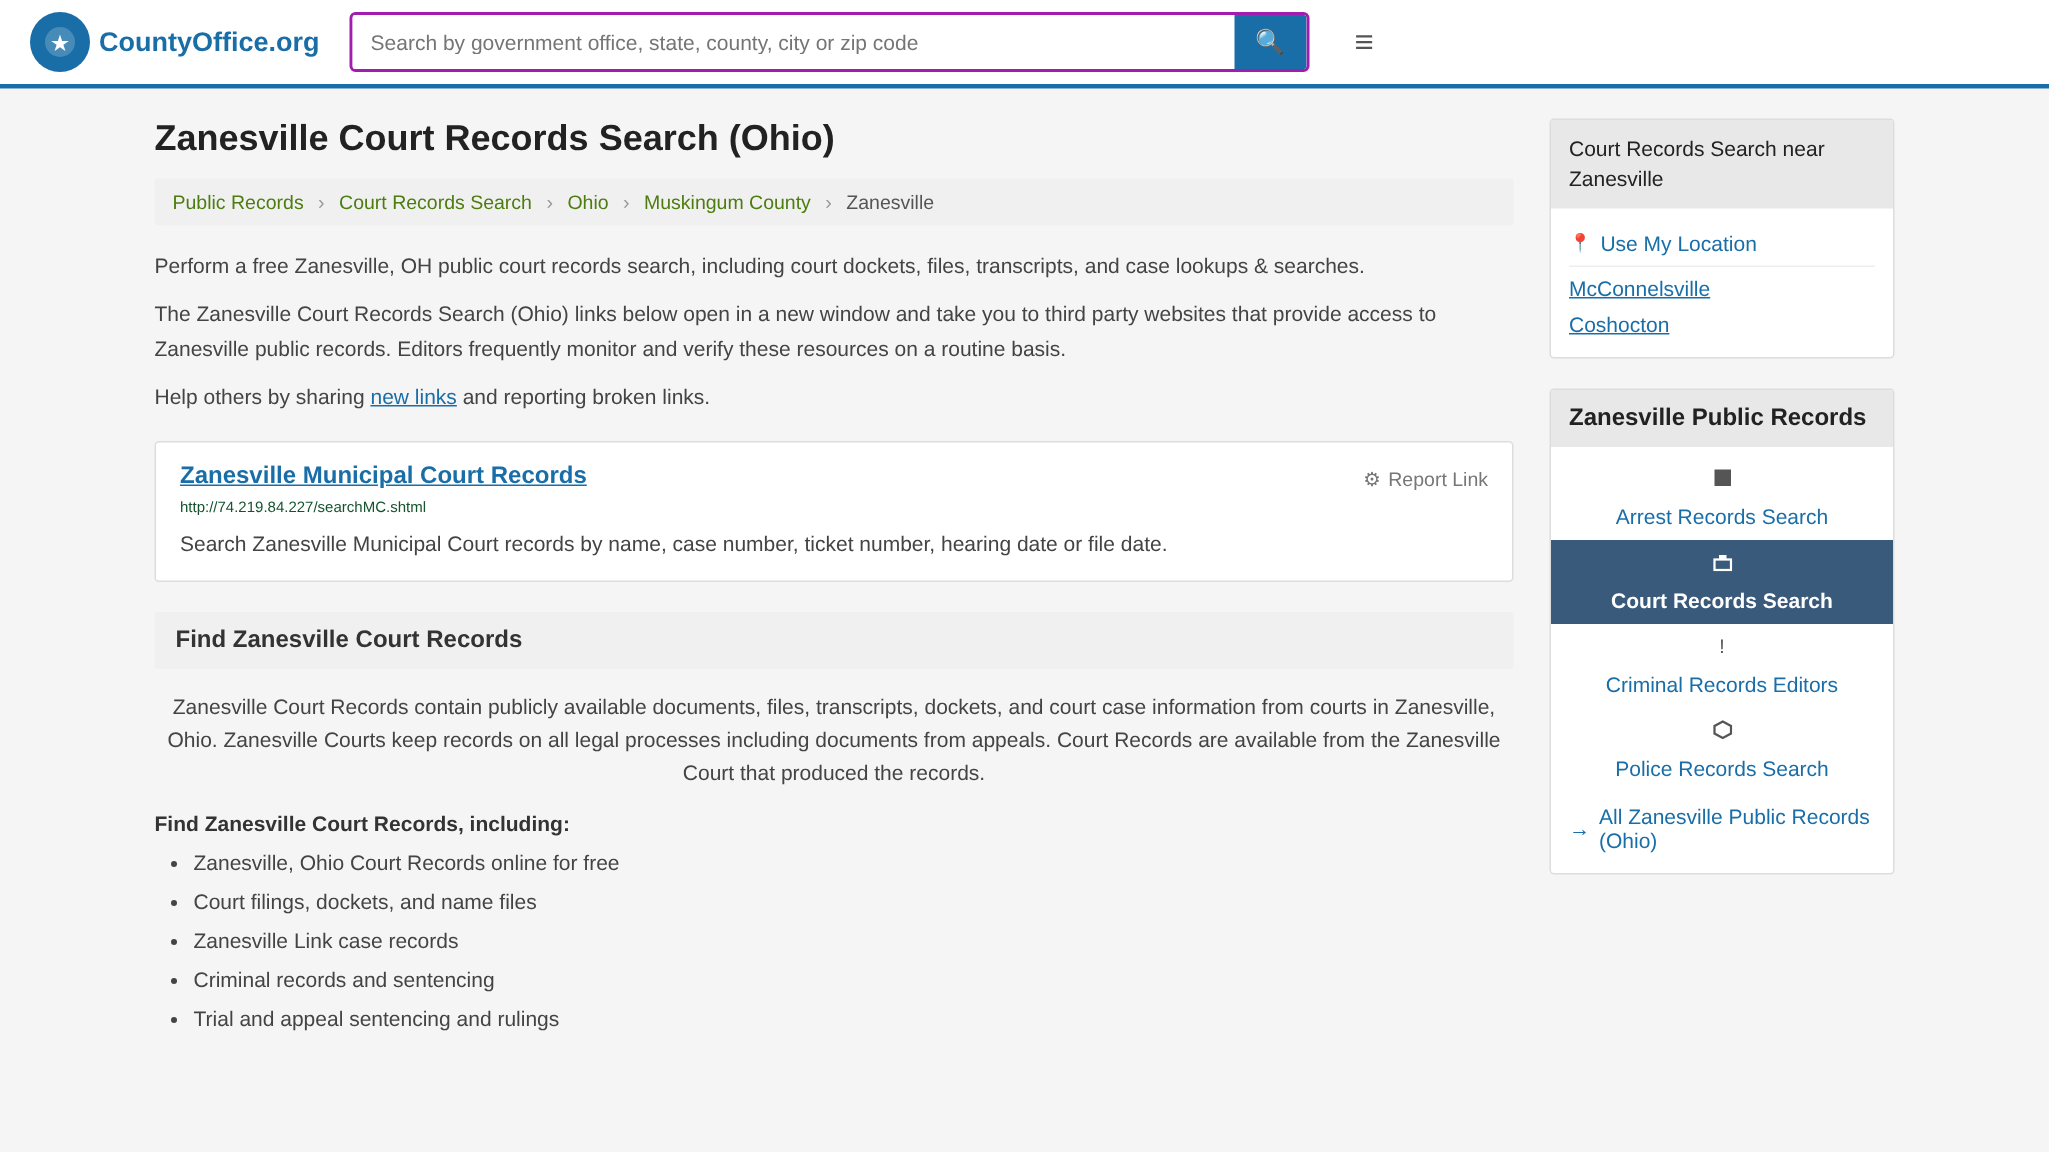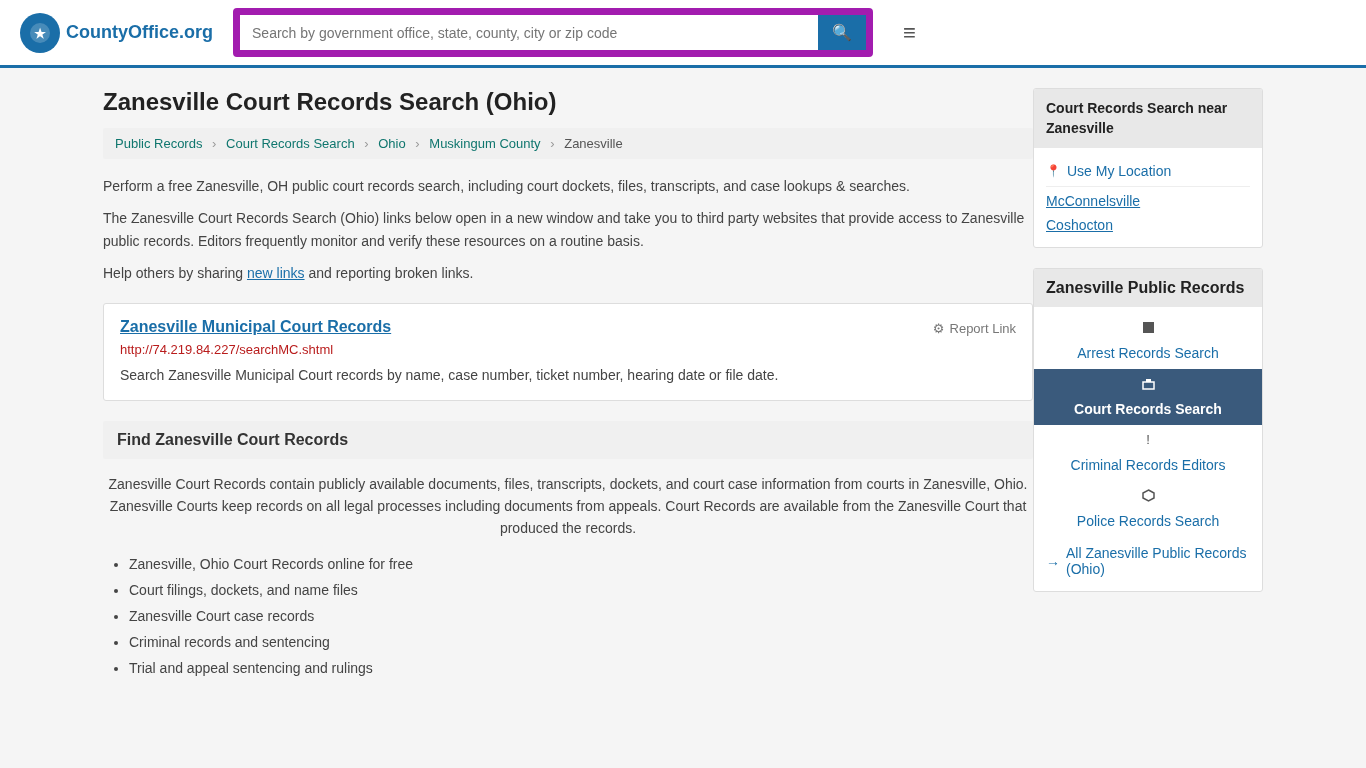--- a/index.html
+++ b/index.html
@@ -28,21 +28,21 @@
       color: white; font-size: 18px;
     }
     #logo-text {
       font-size: 18px; font-weight: bold; color: #333;
     }
     #logo-text span { color: #1a6ea8; }
     #search-bar-wrap {
       flex: 1;
       max-width: 640px;
       display: flex;
-      border: 7px solid #a21caf;
+      border: 2px solid #a21caf;
       border-radius: 4px;
       overflow: hidden;
     }
     #search-input {
       flex: 1;
       padding: 8px 12px;
       border: none;
       outline: none;
       font-size: 14px;
       color: #999;
@@ -61,41 +61,42 @@
       cursor: pointer;
       color: #555;
     }
 
     
     #page-wrap {
       max-width: 1200px;
       margin: 0 auto;
       padding: 20px 20px;
       display: flex;
+      gap: 24px;
     }
 
     
     #main-content { flex: 1; }
     #page-title {
       font-size: 24px;
       font-weight: bold;
       color: #222;
       margin-bottom: 12px;
     }
 
     
     #breadcrumb {
       background: #f0f0f0;
       padding: 8px 12px;
       font-size: 13px;
       color: #555;
       margin-bottom: 16px;
       border-radius: 2px;
     }
-    #breadcrumb a { color: #0f766e; text-decoration: none; }
+    #breadcrumb a { color: #4d7c0f; text-decoration: none; }
     #breadcrumb .sep { margin: 0 6px; color: #999; }
 
     
     .desc-para { margin-bottom: 10px; line-height: 1.6; color: #444; font-size: 14px; }
     .desc-para a { color: #1a6ea8; }
 
     
     #record-card {
       border: 1px solid #ddd;
       border-radius: 3px;
@@ -119,21 +120,21 @@
     #report-link-btn {
       display: flex;
       align-items: center;
       gap: 5px;
       color: #777;
       font-size: 13px;
       cursor: pointer;
       background: none;
       border: none;
     }
-    #record-url { color: #b91c1c; font-size: 13px; margin-bottom: 8px; cursor: pointer; }
+    #record-url { color: #14532d; font-size: 10px; margin-bottom: 8px; cursor: pointer; }
     #record-desc { color: #444; font-size: 14px; line-height: 1.5; }
 
     
     #find-section {
       background: #f0f0f0;
       padding: 10px 14px;
       margin-top: 20px;
       border-radius: 2px;
     }
     #find-section-title { font-size: 16px; font-weight: bold; color: #333; }
@@ -150,21 +151,21 @@
     #sidebar-nearby-box {
       background: #fff;
       border: 1px solid #ddd;
       border-radius: 3px;
       margin-bottom: 20px;
       overflow: hidden;
     }
     #sidebar-nearby-title {
       background: #e8e8e8;
       padding: 10px 12px;
-      font-weight: bold;
+      font-weight: normal;
       font-size: 14px;
       color: #222;
       line-height: 1.4;
     }
     #sidebar-nearby-body { padding: 10px 12px; }
     .sidebar-loc-item {
       display: flex;
       align-items: center;
       gap: 6px;
       padding: 5px 0;
@@ -272,25 +273,26 @@
       </div>
       <div id="record-url">http://74.219.84.227/searchMC.shtml</div>
       <div id="record-desc">Search Zanesville Municipal Court records by name, case number, ticket number, hearing date or file date.</div>
     </div>
 
     <div id="find-section">
       <div id="find-section-title">Find Zanesville Court Records</div>
     </div>
     <div id="find-body">
       <p id="find-desc" class="desc-para">Zanesville Court Records contain publicly available documents, files, transcripts, dockets, and court case information from courts in Zanesville, Ohio. Zanesville Courts keep records on all legal processes including documents from appeals. Court Records are available from the Zanesville Court that produced the records.</p>
+      <p id="find-including">Find Zanesville Court Records, including:</p>
       <ul id="find-list">
 
       <li>Zanesville, Ohio Court Records online for free</li>
           <li>Court filings, dockets, and name files</li>
-          <li>Zanesville Court case records</li>
+          <li>Zanesville Link case records</li>
           <li>Criminal records and sentencing</li>
           <li>Trial and appeal sentencing and rulings</li>
         </ul>
     </div>
 
   </div>
 
   <div id="sidebar">
 
     <div id="sidebar-nearby-box">

